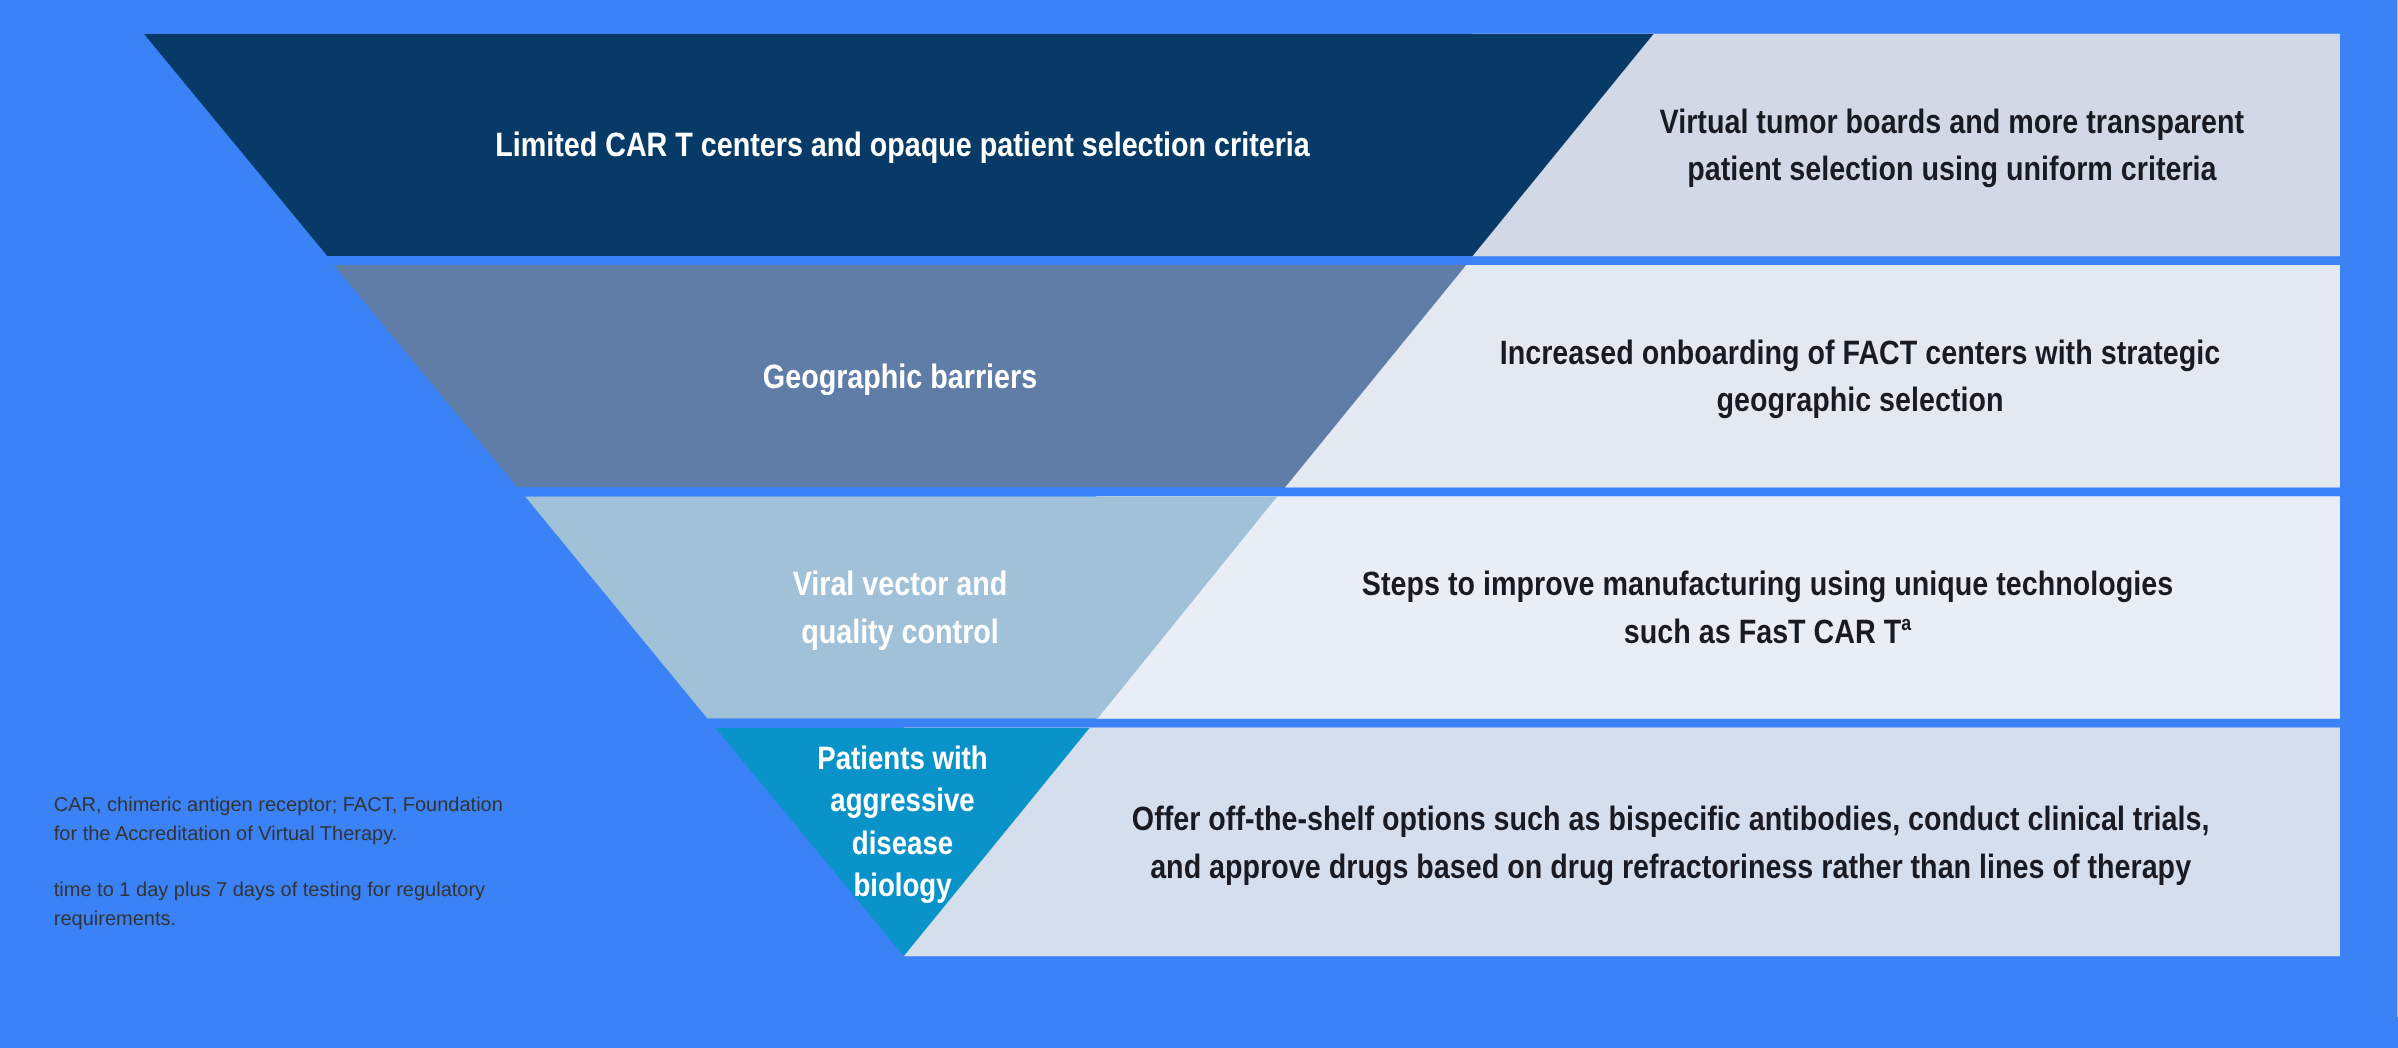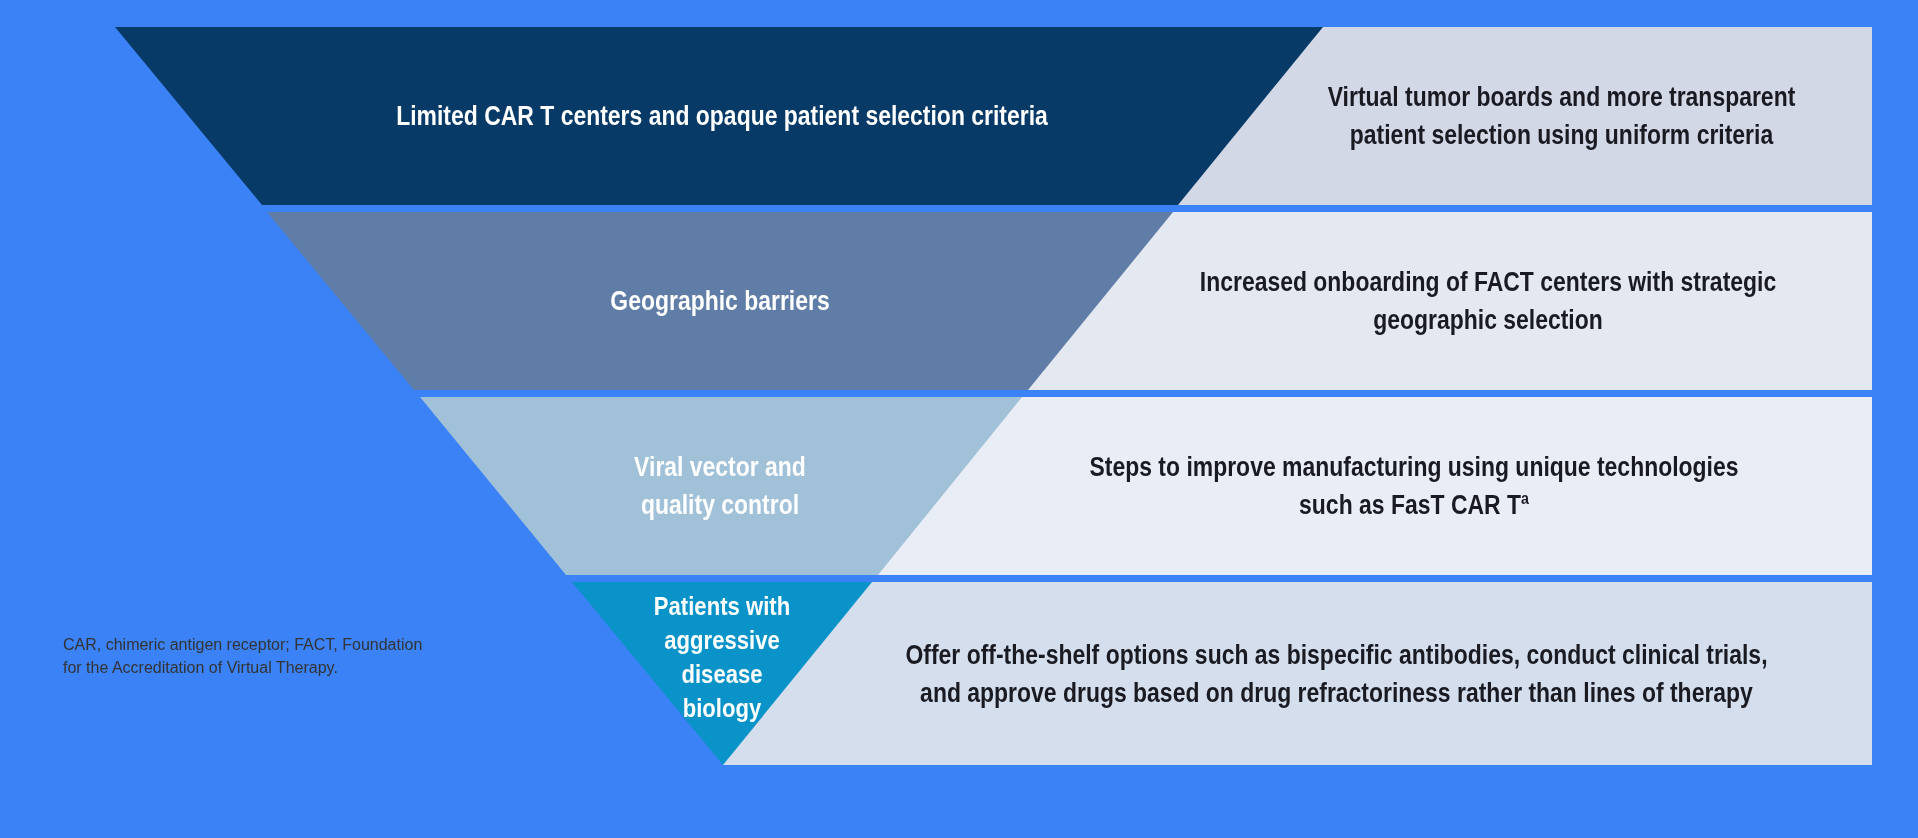--- a/index.html
+++ b/index.html
@@ -57,21 +57,21 @@
   
   .footnote {
     position: absolute;
     z-index: 3;
     left: 43px;
     color: #333333;
     font-size: 16px;
     font-weight: 400;
     line-height: 23px;
   }
-  .footnote.f1 { top: 633px; margin-left: 20px; }
+  .footnote.f1 { top: 633px; }
   .footnote.f2 { top: 701px; }
   .fline { white-space: nowrap; }
 </style>
 </head>
 <body>
 
 <div class="canvas">
 
   <div class="panel p1" style="background: rgb(210, 216, 230);"></div>
   <div class="seg s1" style="background: rgb(7, 58, 103);"></div>
@@ -117,15 +117,17 @@
   <div class="txt solution t4">
     <div class="tline">Offer off-the-shelf options such as bispecific antibodies, conduct clinical trials,</div>
     <div class="tline">and approve drugs based on drug refractoriness rather than lines of therapy</div>
   </div>
 
   <div class="footnote f1">
     <div class="fline">CAR, chimeric antigen receptor; FACT, Foundation</div>
     <div class="fline">for the Accreditation of Virtual Therapy.</div>
   </div>
   <div class="footnote f2">
+    <div class="fline">time to 1 day plus 7 days of testing for regulatory</div>
+    <div class="fline">requirements.</div>
   </div>
 
 </div>
 
 </body></html>

